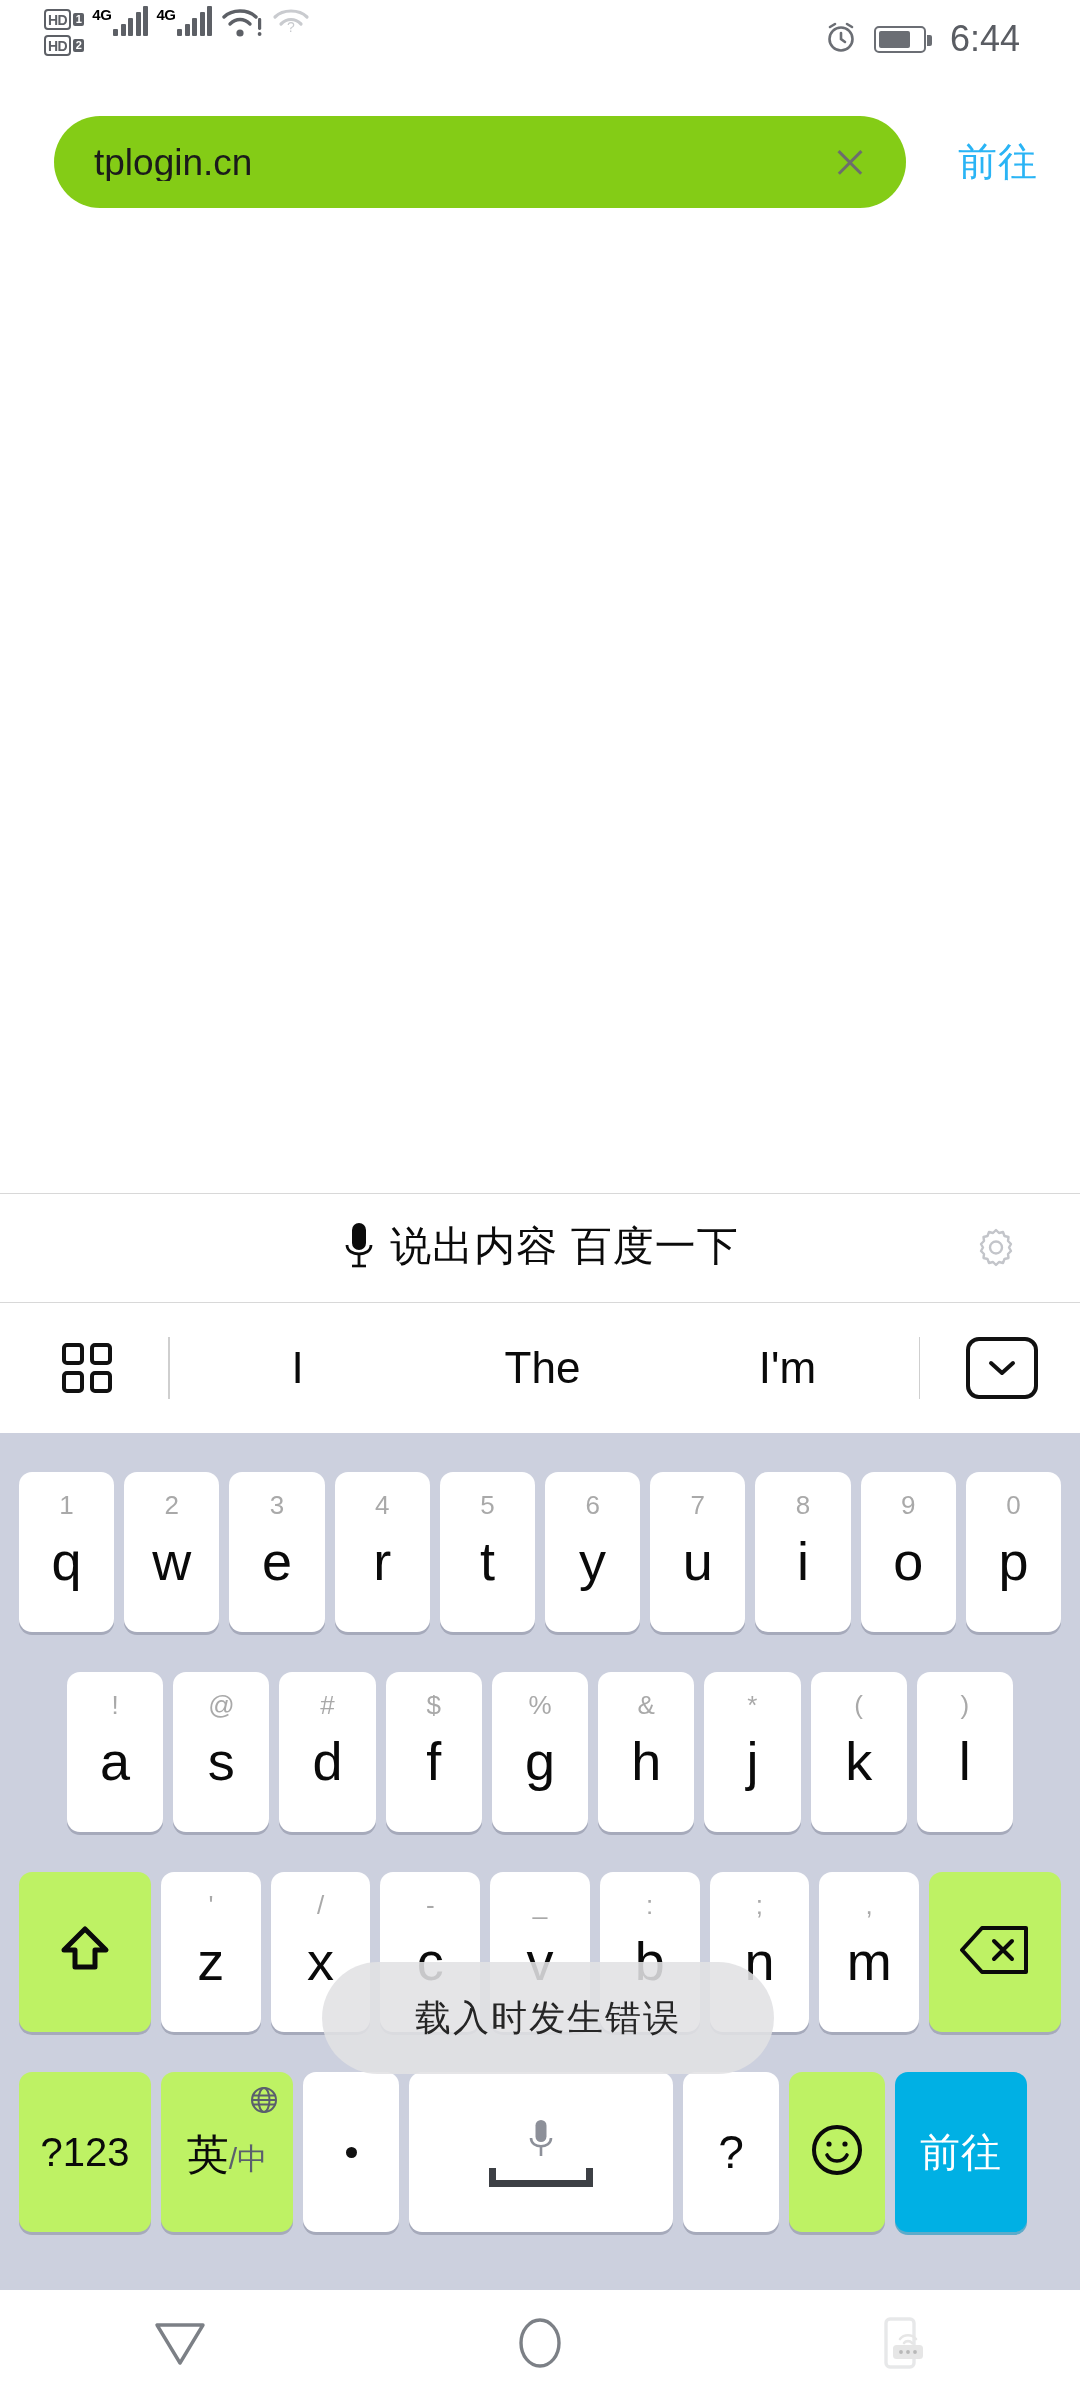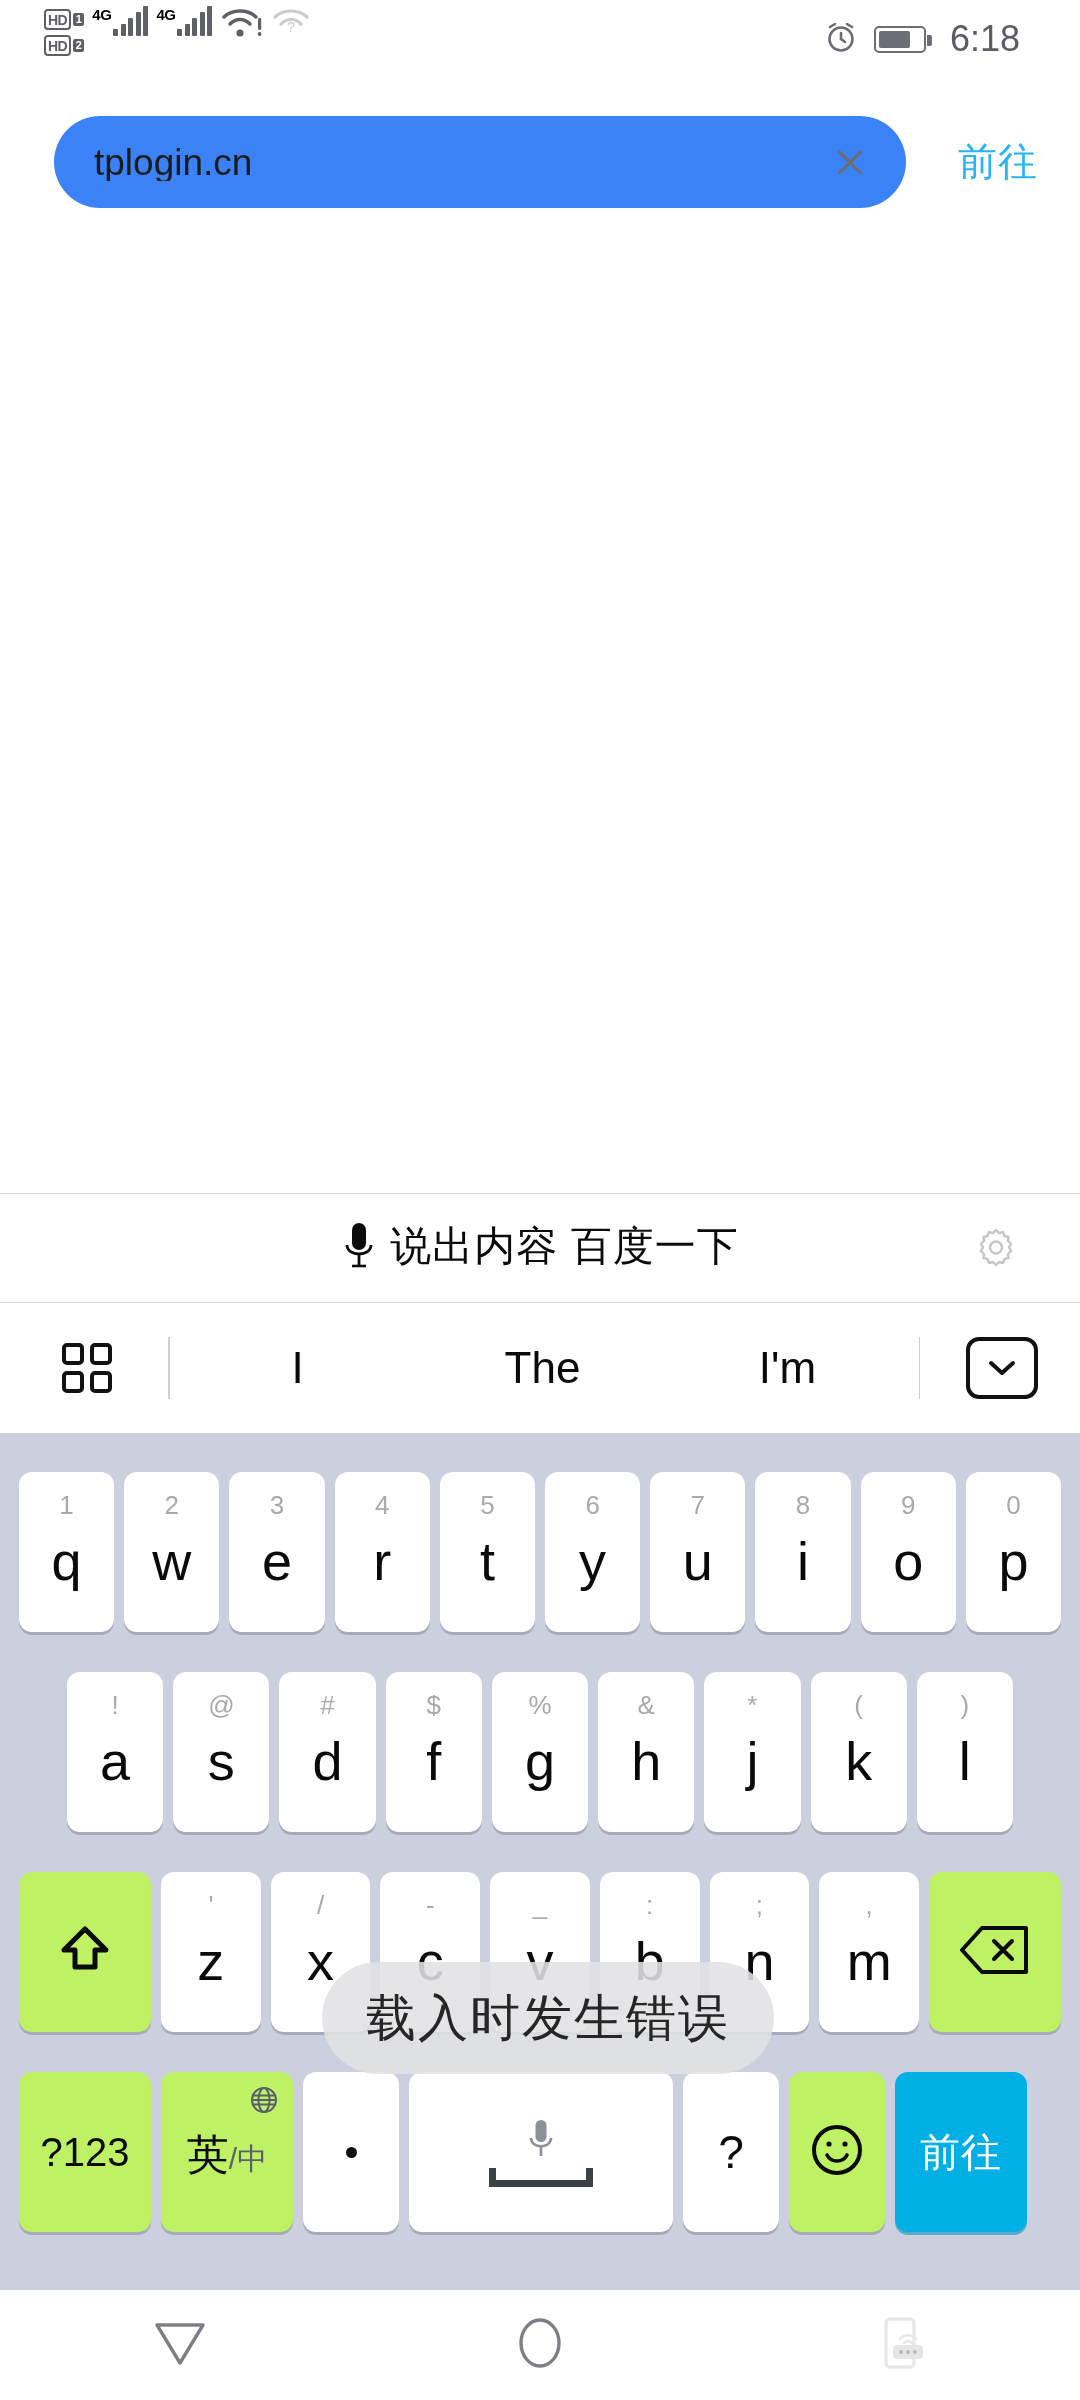--- a/index.html
+++ b/index.html
@@ -76,21 +76,21 @@
 
   
   #url-bar-row {
     position: absolute; left: 0; top: 108px;
     width: 1080px; height: 108px;
     display: flex; align-items: center;
   }
   #url-field {
     position: absolute; left: 54px; top: 8px;
     width: 852px; height: 92px;
-    background: #3b82f6; border-radius: 46px;
+    background: #84cc16; border-radius: 46px;
     display: flex; align-items: center; padding: 0 28px 0 40px;
   }
   #url-text {
     flex: 1; font-size: 37px; color: #1b1b1b; line-height: 1;
     white-space: nowrap; overflow: hidden;
   }
   #url-clear {
     width: 56px; height: 56px; position: relative; flex: none;
   }
   #url-clear::before, #url-clear::after {
@@ -225,21 +225,21 @@
 
   
   #toast {
     position: absolute; left: 322px; top: 1962px;
     width: 452px; height: 112px;
     background: rgba(225,225,228,0.88);
     border-radius: 56px;
     display: flex; align-items: center; justify-content: center;
     z-index: 50;
   }
-  #toast-text { font-size: 50px; color: #262626; letter-spacing: 2px; }
+  #toast-text { font-size: 36px; color: #262626; letter-spacing: 2px; }
 
   
   #nav-bar {
     position: absolute; left: 0; top: 2290px;
     width: 1080px; height: 110px; background: #ffffff;
     display: flex; align-items: center;
   }
   .nav-btn {
     flex: 1; display: flex; align-items: center; justify-content: center; height: 110px;
   }
@@ -323,21 +323,21 @@
         <svg width="34" height="34" viewBox="0 0 34 34">
           <circle cx="17" cy="19" r="11.5" stroke="#6b6e74" stroke-width="2.6" fill="none"></circle>
           <path d="M17 13 L17 19 L21 22" stroke="#6b6e74" stroke-width="2.6" fill="none" stroke-linecap="round"></path>
           <path d="M6 7 L11 4" stroke="#6b6e74" stroke-width="2.6" stroke-linecap="round"></path>
           <path d="M28 7 L23 4" stroke="#6b6e74" stroke-width="2.6" stroke-linecap="round"></path>
         </svg>
       </span>
       <span class="battery-shell">
         <span class="battery-fill" id="battery-fill" style="width:75%"></span>
       </span>
-      <span class="clock-text">6:18</span>
+      <span class="clock-text">6:44</span>
     </div>
   </div>
 
   <div id="url-bar-row">
     <div id="url-field">
       <div id="url-text" placeholder="搜索或输入网址">tplogin.cn</div>
       <div id="url-clear"></div>
     </div>
     <div id="url-go">前往</div>
   </div>

